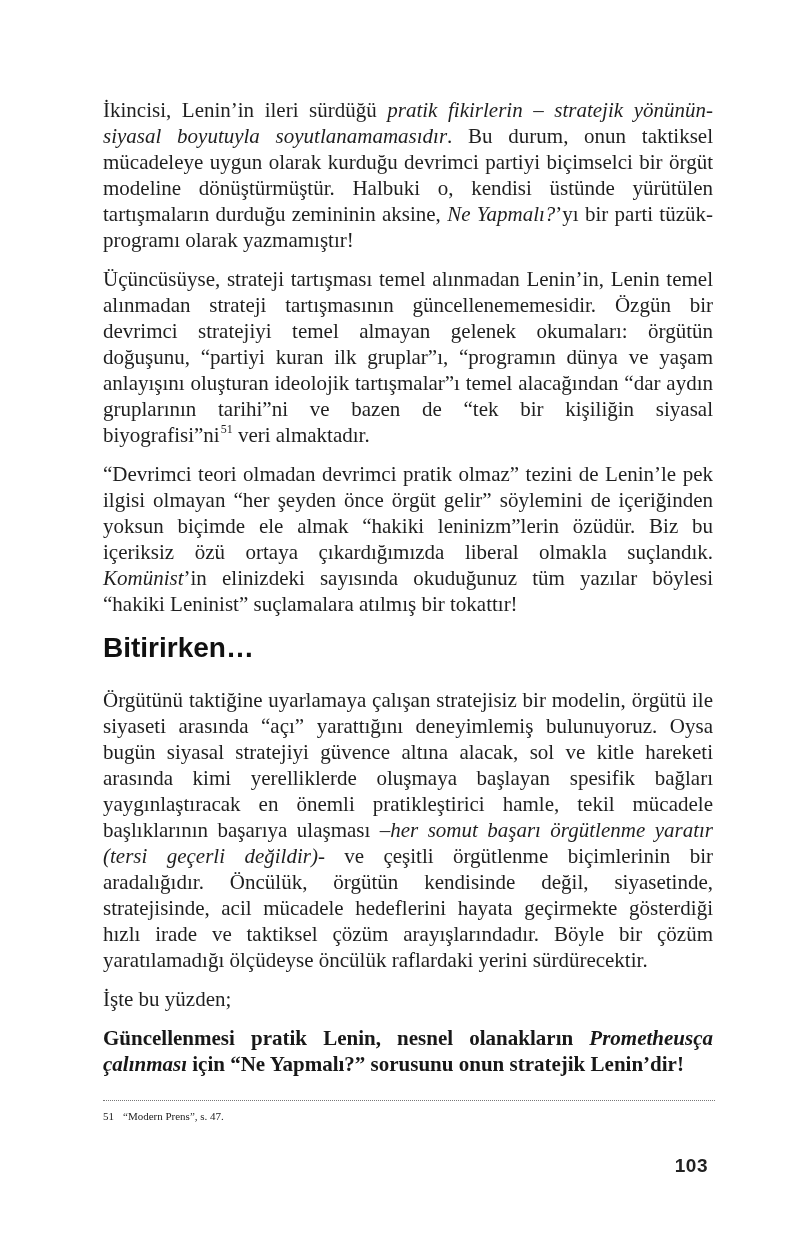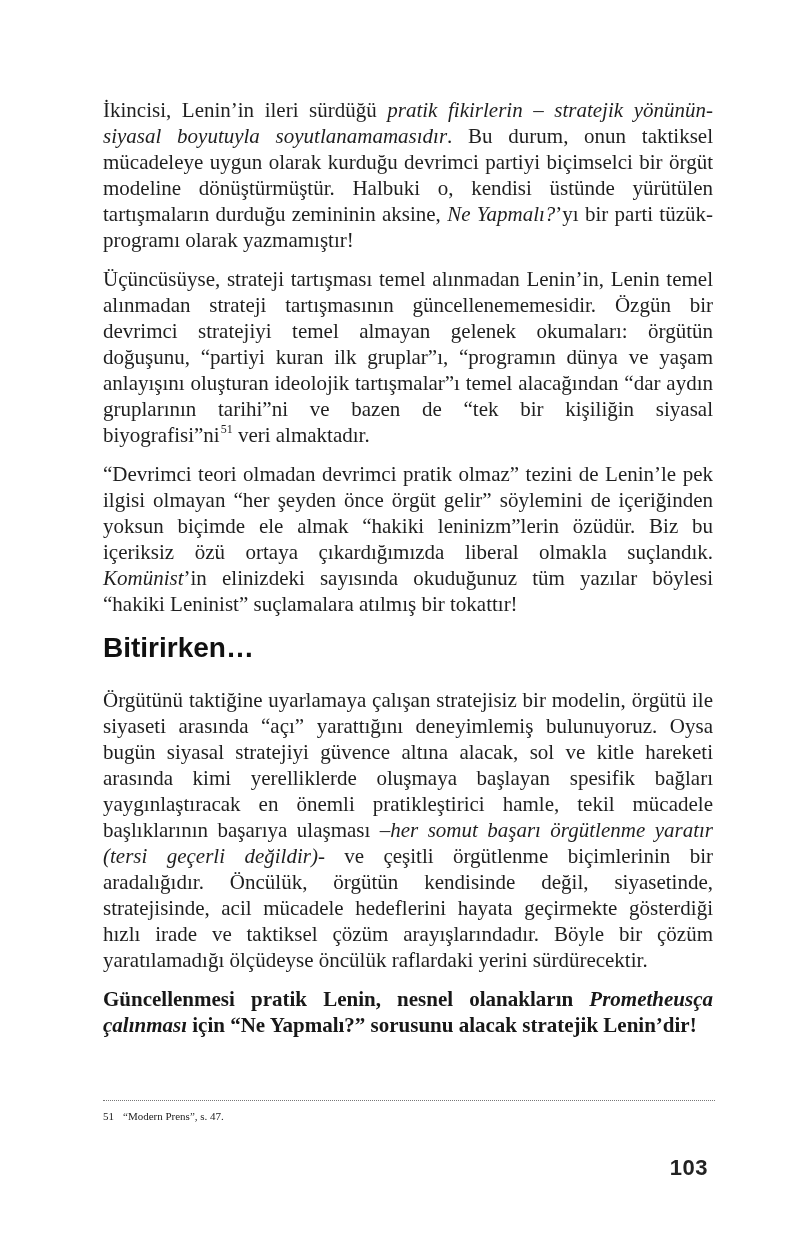--- a/index.html
+++ b/index.html
@@ -70,39 +70,40 @@
   }
   .footnote-marker {
     margin-right: 9px;
   }
   .page-number {
     position: absolute;
     right: 90px;
     top: 1155px;
     font-family: "Liberation Sans", sans-serif;
     font-weight: bold;
-    font-size: 22px;
+    font-size: 19px;
     letter-spacing: 0.5px;
     color: #222222;
   }
 </style>
 </head>
 <body>
 
 <div class="book-page">
 
   <div class="text-column">
     <p class="body-p"><span>İkincisi, Lenin’in ileri sürdüğü </span><span class="run-i">pratik fikirlerin – stratejik yönünün-siyasal boyutuyla soyutlanamamasıdır</span><span>. Bu durum, onun taktiksel mücadeleye uygun olarak kurduğu devrimci partiyi biçimselci bir örgüt modeline dönüştürmüştür. Halbuki o, kendisi üstünde yürütülen tartışmaların durduğu zemininin aksine, </span><span class="run-i">Ne Yapmalı?</span><span>’yı bir parti tüzük-programı olarak yazmamıştır!</span></p>
     <p class="body-p"><span>Üçüncüsüyse, strateji tartışması temel alınmadan Lenin’in, Lenin temel alınmadan strateji tartışmasının güncellenememesidir. Özgün bir devrimci stratejiyi temel almayan gelenek okumaları:  örgütün doğuşunu, “partiyi kuran ilk gruplar”ı, “programın dünya ve yaşam anlayışını oluşturan ideolojik tartışmalar”ı temel alacağından “dar aydın gruplarının tarihi”ni ve bazen de “tek bir kişiliğin siyasal biyografisi”ni</span><sup class="run-sup">51</sup><span> veri almaktadır.</span></p>
     <p class="body-p"><span>“Devrimci teori olmadan devrimci pratik olmaz” tezini de Lenin’le pek ilgisi olmayan “her şeyden önce örgüt gelir” söylemini de içeriğinden yoksun biçimde ele almak “hakiki leninizm”lerin özüdür. Biz bu içeriksiz özü ortaya çıkardığımızda liberal olmakla suçlandık. </span><span class="run-i">Komünist</span><span>’in elinizdeki sayısında okuduğunuz tüm yazılar böylesi “hakiki Leninist” suçlamalara atılmış bir tokattır!</span></p>
 
     <h2 class="section-heading">Bitirirken…</h2>
 
     <p class="body-p"><span>Örgütünü taktiğine uyarlamaya çalışan stratejisiz bir modelin, örgütü ile siyaseti arasında “açı” yarattığını deneyimlemiş bulunuyoruz. Oysa bugün siyasal stratejiyi güvence altına alacak, sol ve kitle hareketi arasında kimi yerelliklerde oluşmaya başlayan spesifik bağları yaygınlaştıracak en önemli pratikleştirici hamle, tekil mücadele başlıklarının başarıya ulaşması  </span><span class="run-i">–her somut başarı örgütlenme yaratır (tersi geçerli değildir)-</span><span> ve çeşitli örgütlenme biçimlerinin bir aradalığıdır.  Öncülük, örgütün kendisinde değil, siyasetinde, stratejisinde, acil mücadele hedeflerini hayata geçirmekte gösterdiği hızlı irade ve taktiksel çözüm arayışlarındadır. Böyle bir çözüm yaratılamadığı ölçüdeyse öncülük raflardaki yerini sürdürecektir.</span></p>
-    <p class="body-p bold-p"><span>Güncellenmesi pratik Lenin, nesnel olanakların </span><span class="run-i">Prometheusça çalınması</span><span> için “Ne Yapmalı?” sorusunu alacak stratejik Lenin’dir!</span></p>
+    <p class="body-p"><span>İşte bu yüzden;</span></p>
+    <p class="body-p bold-p"><span>Güncellenmesi pratik Lenin, nesnel olanakların </span><span class="run-i">Prometheusça çalınması</span><span> için “Ne Yapmalı?” sorusunu onun stratejik Lenin’dir!</span></p>
   </div>
 
   <div class="footnote-area">
     <div class="footnote-rule"></div>
     <p class="footnote">
       <span class="footnote-marker">51</span><span>“Modern Prens”,  s. 47.</span>
     </p>
   </div>
 
   <div class="page-number">103</div>

